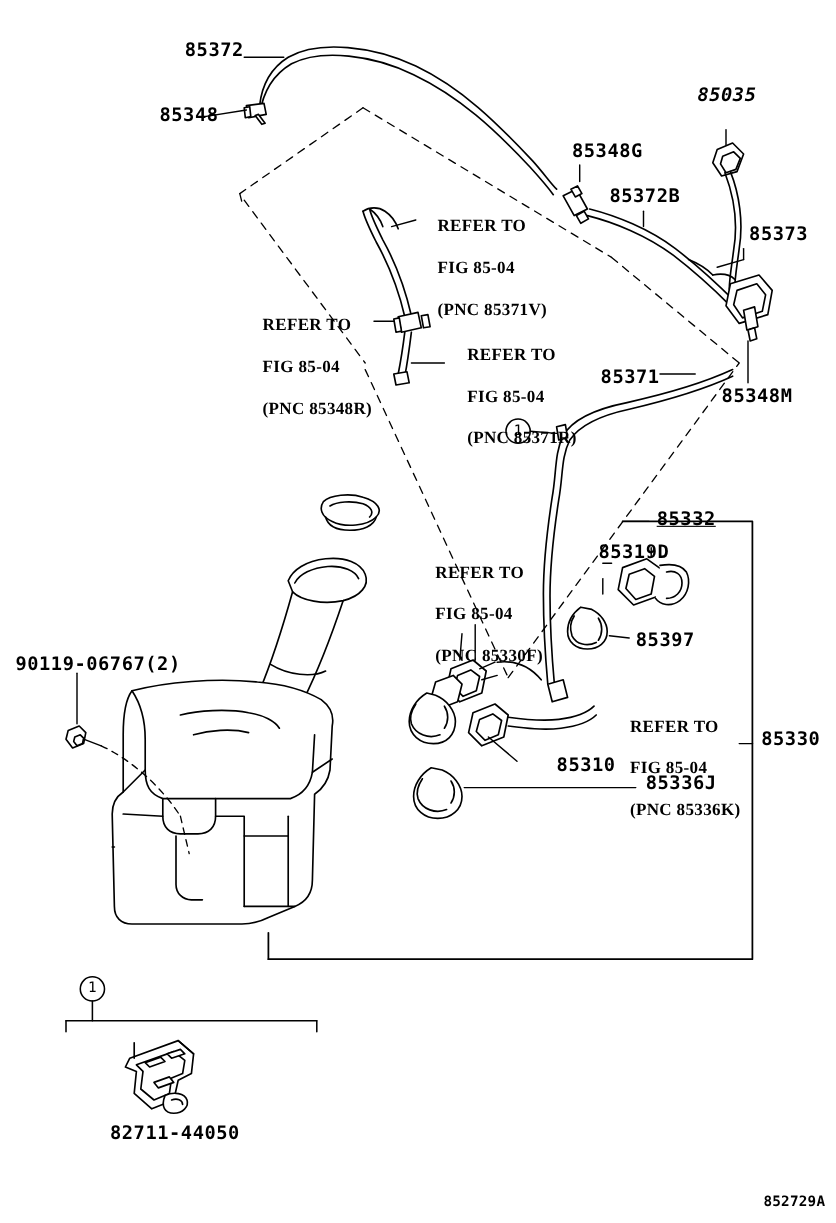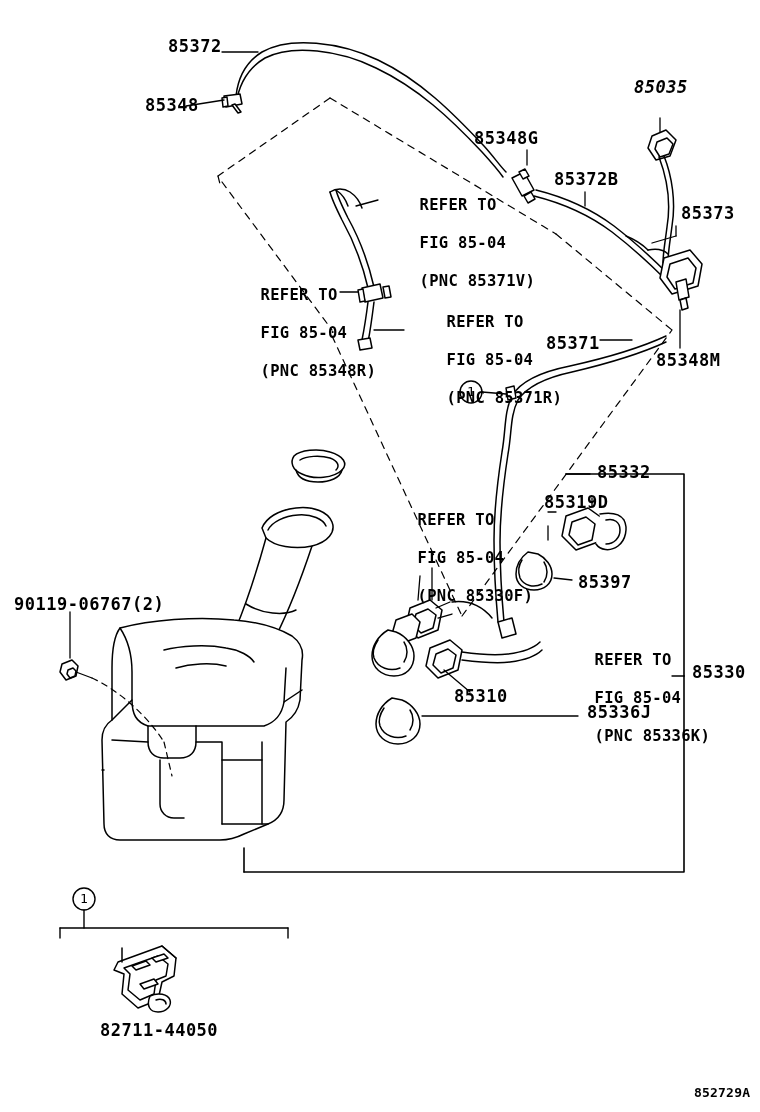--- a/index.html
+++ b/index.html
@@ -34,20 +34,21 @@
     font-size: 17px;
     letter-spacing: 0.5px;
     color: #000000;
     white-space: pre;
     line-height: 20px;
   }
   .label.multi {
     font-size: 15.5px;
     line-height: 19px;
     letter-spacing: 0.3px;
+    font-family: Liberation Serif, serif;
   }
   .label.small {
     font-size: 13px;
     letter-spacing: 0.2px;
   }
   .callout-num {
     position: absolute;
     font-family: "DejaVu Sans Mono", monospace;
     font-size: 13px;
     text-align: center;
@@ -247,30 +248,30 @@
       <path d="M150 996 C 158 992, 168 994, 170 1000 C 172 1006, 166 1012, 158 1012
                C 150 1012, 146 1006, 150 996 Z" fill="#ffffff"></path>
       <path d="M156 1000 C 161 998, 166 1000, 166 1004"></path>
       <path d="M122 948 L 122 962"></path>
       <path d="M162 946 L 176 958"></path>
     </g>
   </svg>
 
   <div class="label" style="left:168px; top:36px;">85372</div>
   <div class="label" style="left:129px; top:95px;margin-left:16px;">85348</div>
-  <div class="label" style="left:474px; top:128px;">85348G</div>
+  <div class="label" style="left:520px; top:128px;">85348G</div>
   <div class="label" style="left:634px; top:77px;font-style:italic;">85035</div>
   <div class="label" style="left:554px; top:169px;text-align:center;">85372B</div>
   <div class="label" style="left:681px; top:203px;">85373</div>
   <div class="label" style="left:546px; top:333px;">85371</div>
   <div class="label" style="left:656px; top:350px;">85348M</div>
-  <div class="label" style="left:597px; top:462px;">85332</div>
+  <div class="label" style="left:597px; top:462px;text-decoration:underline;">85332</div>
   <div class="label" style="left:514px; top:492px;margin-left:30px;">85319D</div>
   <div class="label" style="left:578px; top:572px;">85397</div>
-  <div class="label" style="left:454px; top:686px;">85310</div>
+  <div class="label" style="left:506px; top:686px;">85310</div>
   <div class="label" style="left:587px; top:702px;">85336J</div>
   <div class="label" style="left:692px; top:662px;text-align:right;">85330</div>
   <div class="label" style="left:14px; top:594px;">90119-06767(2)</div>
   <div class="label" style="left:100px; top:1020px;">82711-44050</div>
 
   <div class="label multi" style="left:381px; top:177px;">
     <span>REFER TO</span><br>
     <span>FIG 85-04</span><br>
     <span>(PNC 85371V)</span>
   </div>

